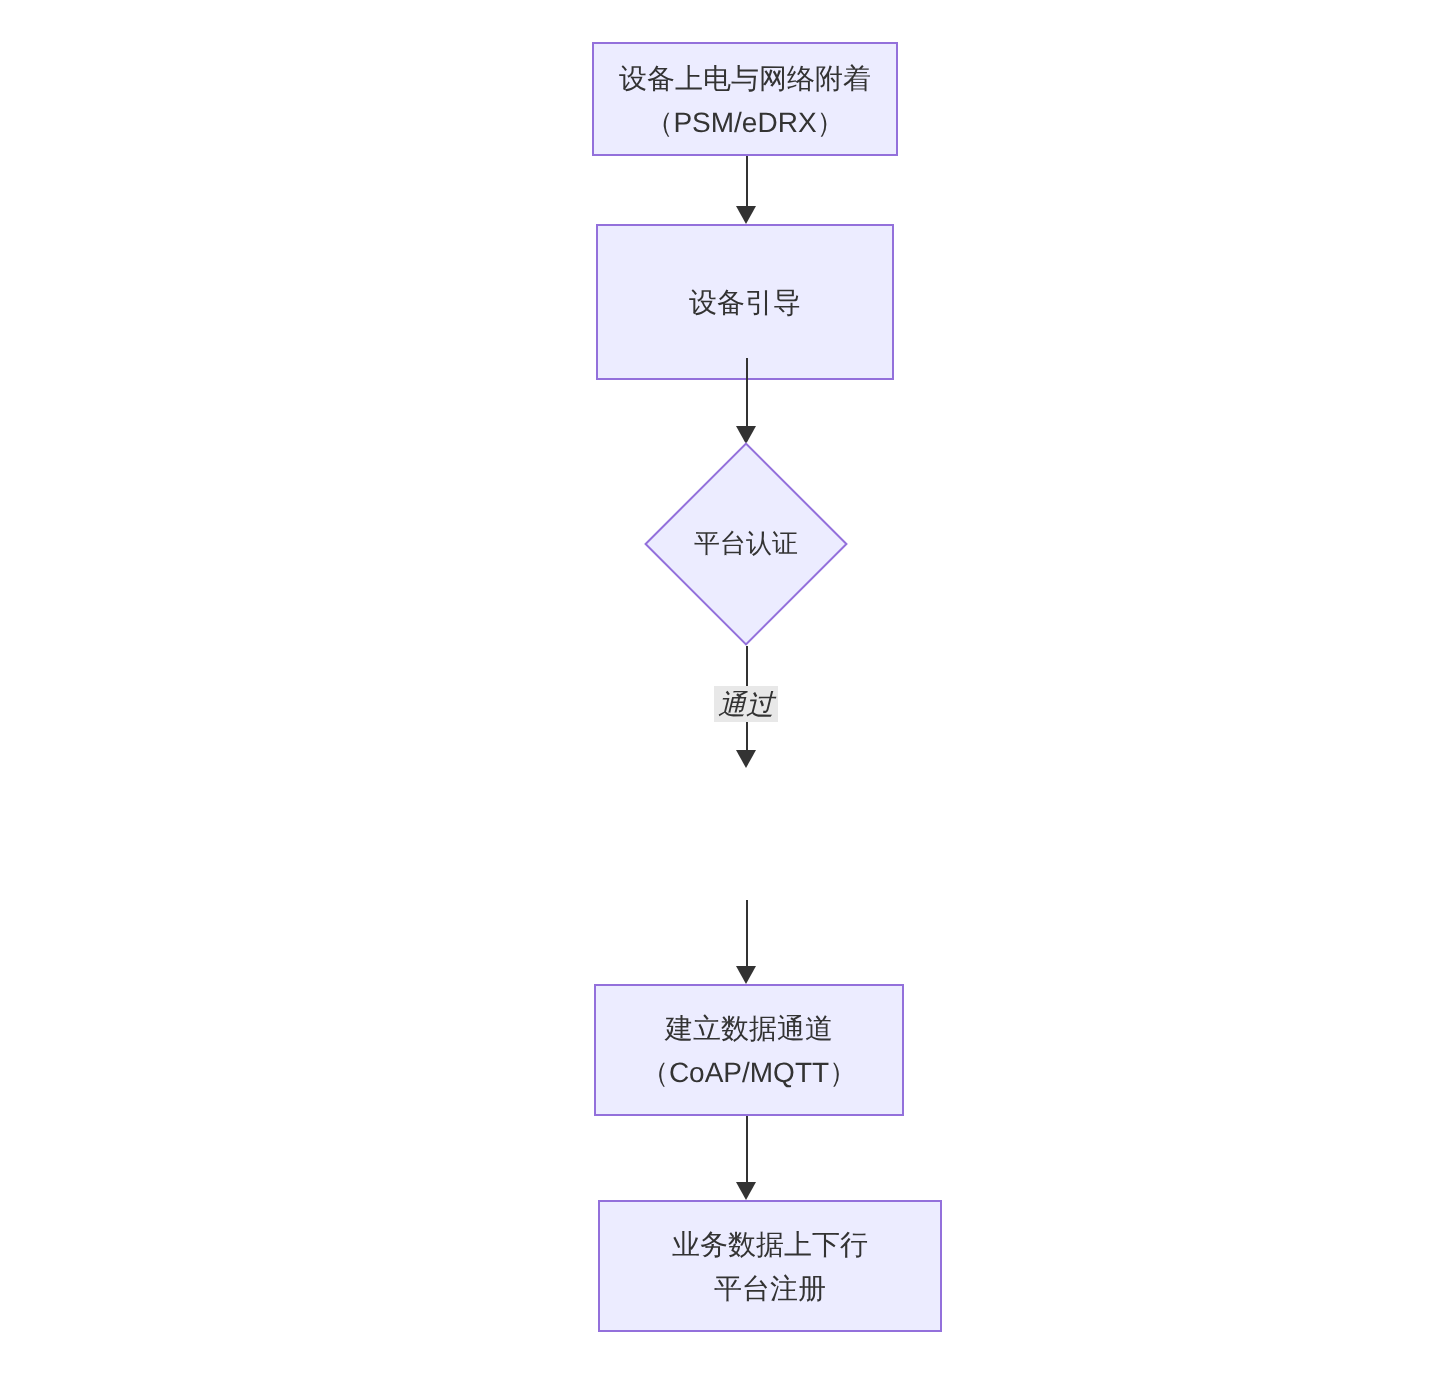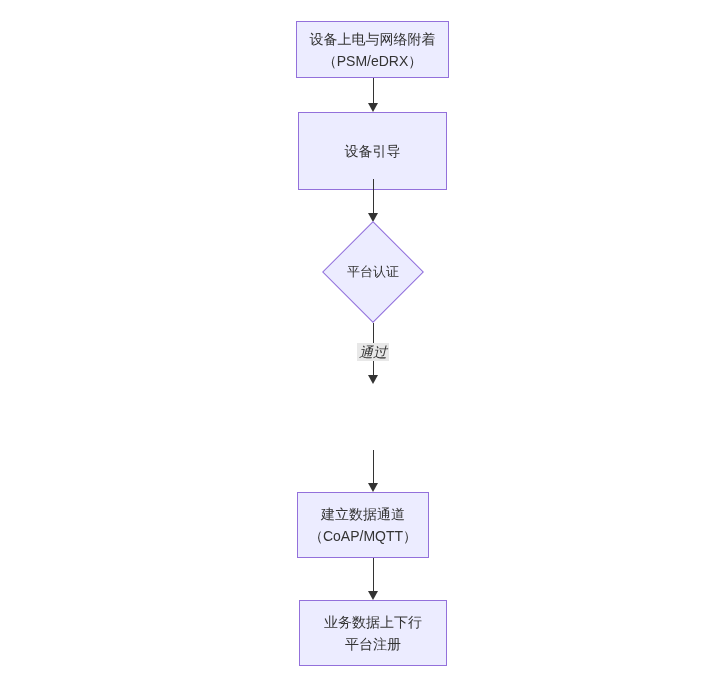--- a/index.html
+++ b/index.html
@@ -124,28 +124,28 @@
     <div class="arrowhead-down"></div>
   </div>
   <div class="edge-label" style="left:373px; top:352px;font-style:italic;">通过</div>
 
 
   <div class="edge" style="left:367px; top:450px; height:42px;">
     <div class="edge-line"></div>
     <div class="arrowhead-down"></div>
   </div>
 
-  <div class="node rect" style="left:297px; top:492px; width:132px; height:66px;">
+  <div class="node rect" style="left:297px; top:492px; width:155px; height:66px;">
     <div class="node-line">建立数据通道</div>
     <div class="node-line">（CoAP/MQTT）</div>
   </div>
 
   <div class="edge" style="left:367px; top:558px; height:42px;">
     <div class="edge-line"></div>
     <div class="arrowhead-down"></div>
   </div>
 
-  <div class="node rect" style="left:299px; top:600px; width:148px; height:66px;">
+  <div class="node rect" style="left:299px; top:600px; width:172px; height:66px;">
     <div class="node-line">业务数据上下行</div>
     <div class="node-line">平台注册</div>
   </div>
 
 </div>
 
 </body></html>

